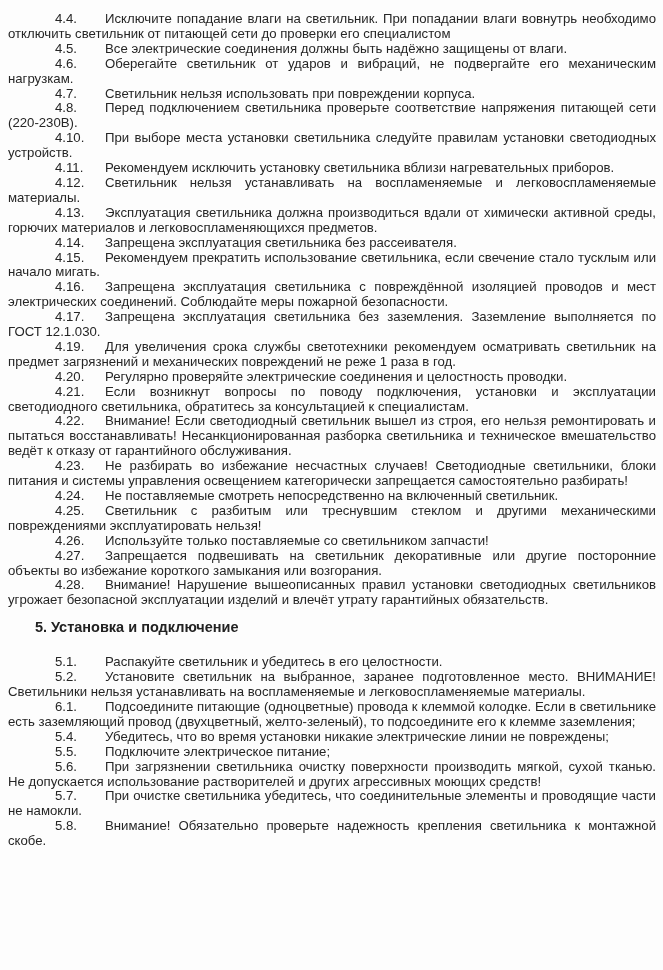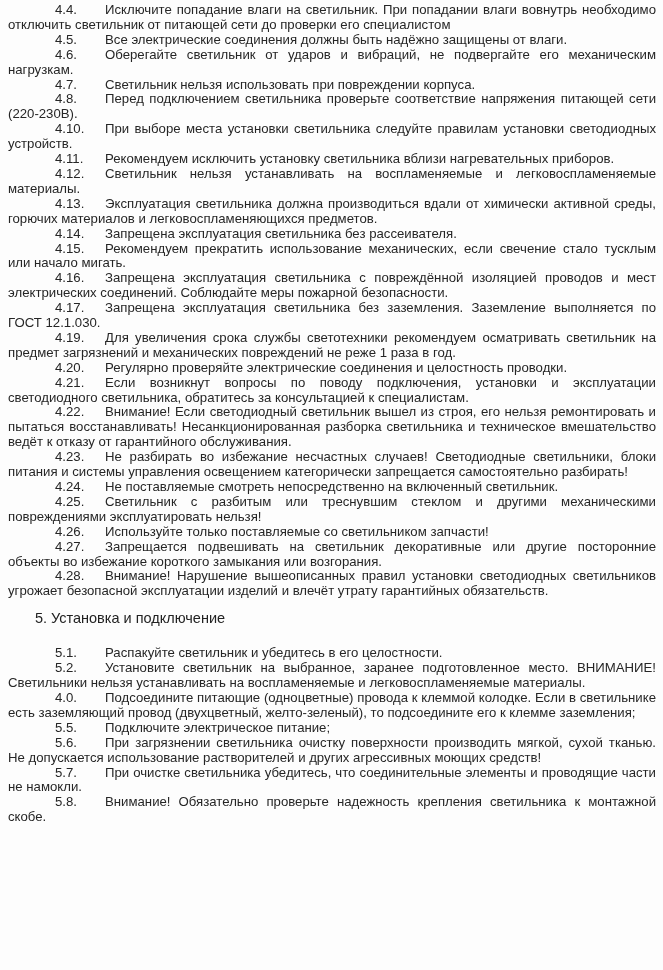--- a/index.html
+++ b/index.html
@@ -7,40 +7,40 @@
     padding: 0;
     background: #ffffff;
   }
   .page {
     position: relative;
     width: 663px;
     height: 970px;
     background: #fdfdfd;
     overflow: hidden;
     box-sizing: border-box;
-    padding: 3px 7px 0 8px;
+    padding: 12px 7px 0 8px;
     font-family: "Liberation Sans", sans-serif;
     font-size: 13.2px;
     line-height: 14.9px;
     color: #262626;
   }
   .item {
     margin: 0;
     text-align: justify;
     text-indent: 47px;
   }
   .item .num {
     display: inline-block;
     width: 50px;
     text-indent: 0;
   }
   .section-heading {
     margin: 11px 0 19px 27px;
     font-size: 14.5px;
-    font-weight: normal;
+    font-weight: bold;
     line-height: 17px;
     color: #222222;
   }
   .section-heading .h-num {
     display: inline-block;
     width: 16px;
   }
 </style>
 </head>
 <body>
@@ -51,40 +51,41 @@
       <p class="item"><span class="num">4.4.</span><span>Исключите попадание влаги на светильник. При попадании влаги вовнутрь необходимо отключить светильник от питающей сети до проверки его специалистом</span></p>
       <p class="item"><span class="num">4.5.</span><span>Все электрические соединения должны быть надёжно защищены от влаги.</span></p>
       <p class="item"><span class="num">4.6.</span><span>Оберегайте светильник от ударов и вибраций, не подвергайте его механическим нагрузкам.</span></p>
       <p class="item"><span class="num">4.7.</span><span>Светильник нельзя использовать при повреждении корпуса.</span></p>
       <p class="item"><span class="num">4.8.</span><span>Перед подключением светильника проверьте соответствие напряжения питающей сети (220-230В).</span></p>
       <p class="item"><span class="num">4.10.</span><span>При выборе места установки светильника следуйте правилам установки светодиодных устройств.</span></p>
       <p class="item"><span class="num">4.11.</span><span>Рекомендуем исключить установку светильника вблизи нагревательных приборов.</span></p>
       <p class="item"><span class="num">4.12.</span><span>Светильник нельзя устанавливать на воспламеняемые и легковоспламеняемые материалы.</span></p>
       <p class="item"><span class="num">4.13.</span><span>Эксплуатация светильника должна производиться вдали от химически активной среды, горючих материалов и легковоспламеняющихся предметов.</span></p>
       <p class="item"><span class="num">4.14.</span><span>Запрещена эксплуатация светильника без рассеивателя.</span></p>
-      <p class="item"><span class="num">4.15.</span><span>Рекомендуем прекратить использование механических, если свечение стало тусклым или начало мигать.</span></p>
+      <p class="item"><span class="num">4.15.</span><span>Рекомендуем прекратить использование светильника, если свечение стало тусклым или начало мигать.</span></p>
       <p class="item"><span class="num">4.16.</span><span>Запрещена эксплуатация светильника с повреждённой изоляцией проводов и мест электрических соединений. Соблюдайте меры пожарной безопасности.</span></p>
       <p class="item"><span class="num">4.17.</span><span>Запрещена эксплуатация светильника без заземления. Заземление выполняется по ГОСТ 12.1.030.</span></p>
       <p class="item"><span class="num">4.19.</span><span>Для увеличения срока службы светотехники рекомендуем осматривать светильник на предмет загрязнений и механических повреждений не реже 1 раза в год.</span></p>
       <p class="item"><span class="num">4.20.</span><span>Регулярно проверяйте электрические соединения и целостность проводки.</span></p>
       <p class="item"><span class="num">4.21.</span><span>Если возникнут вопросы по поводу подключения, установки и эксплуатации светодиодного светильника, обратитесь за консультацией к специалистам.</span></p>
       <p class="item"><span class="num">4.22.</span><span>Внимание! Если светодиодный светильник вышел из строя, его нельзя ремонтировать и пытаться восстанавливать! Несанкционированная разборка светильника и техническое вмешательство ведёт к отказу от гарантийного обслуживания.</span></p>
       <p class="item"><span class="num">4.23.</span><span>Не разбирать во избежание несчастных случаев! Светодиодные светильники, блоки питания и системы управления освещением категорически запрещается самостоятельно разбирать!</span></p>
       <p class="item"><span class="num">4.24.</span><span>Не поставляемые смотреть непосредственно на включенный светильник.</span></p>
       <p class="item"><span class="num">4.25.</span><span>Светильник с разбитым или треснувшим стеклом и другими механическими повреждениями эксплуатировать нельзя!</span></p>
       <p class="item"><span class="num">4.26.</span><span>Используйте только поставляемые со светильником запчасти!</span></p>
       <p class="item"><span class="num">4.27.</span><span>Запрещается подвешивать на светильник декоративные или другие посторонние объекты во избежание короткого замыкания или возгорания.</span></p>
       <p class="item"><span class="num">4.28.</span><span>Внимание! Нарушение вышеописанных правил установки светодиодных светильников угрожает безопасной эксплуатации изделий и влечёт утрату гарантийных обязательств.</span></p>
     </div>
 
   <h2 class="section-heading"><span class="h-num">5.</span><span>Установка и подключение</span></h2>
 
   <div id="sec5-list">
       <p class="item"><span class="num">5.1.</span><span>Распакуйте светильник и убедитесь в его целостности.</span></p>
       <p class="item"><span class="num">5.2.</span><span>Установите светильник на выбранное, заранее подготовленное место. ВНИМАНИЕ! Светильники нельзя устанавливать на воспламеняемые и легковоспламеняемые материалы.</span></p>
-      <p class="item"><span class="num">4.0.</span><span>Подсоедините питающие (одноцветные) провода к клеммой колодке. Если в светильнике есть заземляющий провод (двухцветный, желто-зеленый), то подсоедините его к клемме заземления;</span></p>
+      <p class="item"><span class="num">6.1.</span><span>Подсоедините питающие (одноцветные) провода к клеммой колодке. Если в светильнике есть заземляющий провод (двухцветный, желто-зеленый), то подсоедините его к клемме заземления;</span></p>
+      <p class="item"><span class="num">5.4.</span><span>Убедитесь, что во время установки никакие электрические линии не повреждены;</span></p>
       <p class="item"><span class="num">5.5.</span><span>Подключите электрическое питание;</span></p>
       <p class="item"><span class="num">5.6.</span><span>При загрязнении светильника очистку поверхности производить мягкой, сухой тканью. Не допускается использование растворителей и других агрессивных моющих средств!</span></p>
       <p class="item"><span class="num">5.7.</span><span>При очистке светильника убедитесь, что соединительные элементы и проводящие части не намокли.</span></p>
       <p class="item"><span class="num">5.8.</span><span>Внимание! Обязательно проверьте надежность крепления светильника к монтажной скобе.</span></p>
     </div>
 
 </div>
 
 </body></html>

